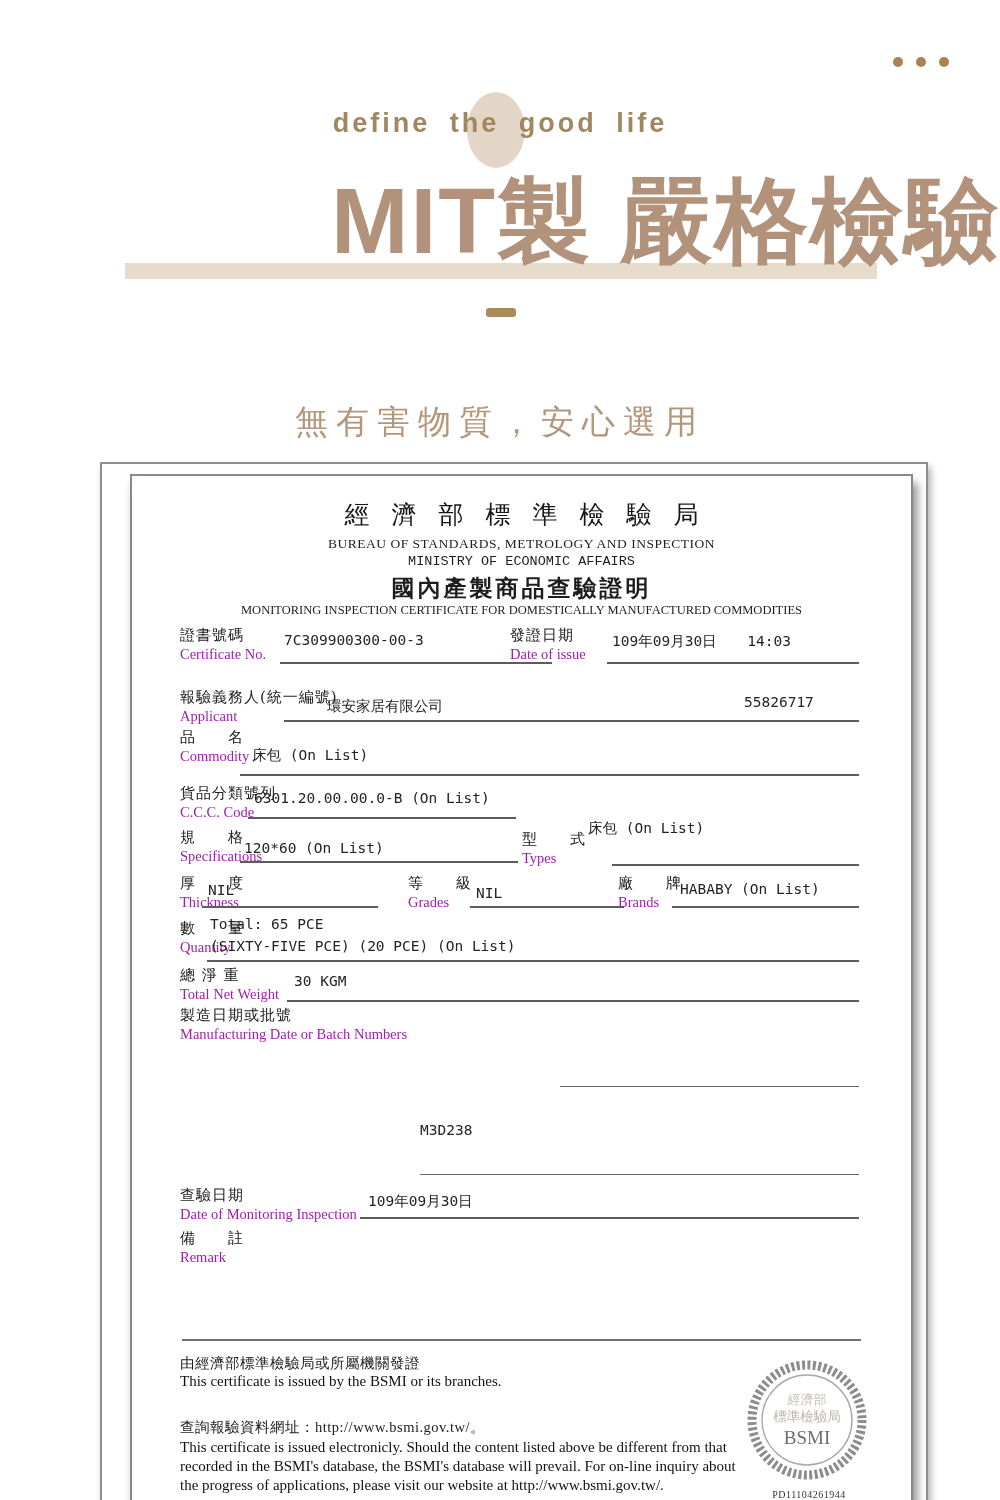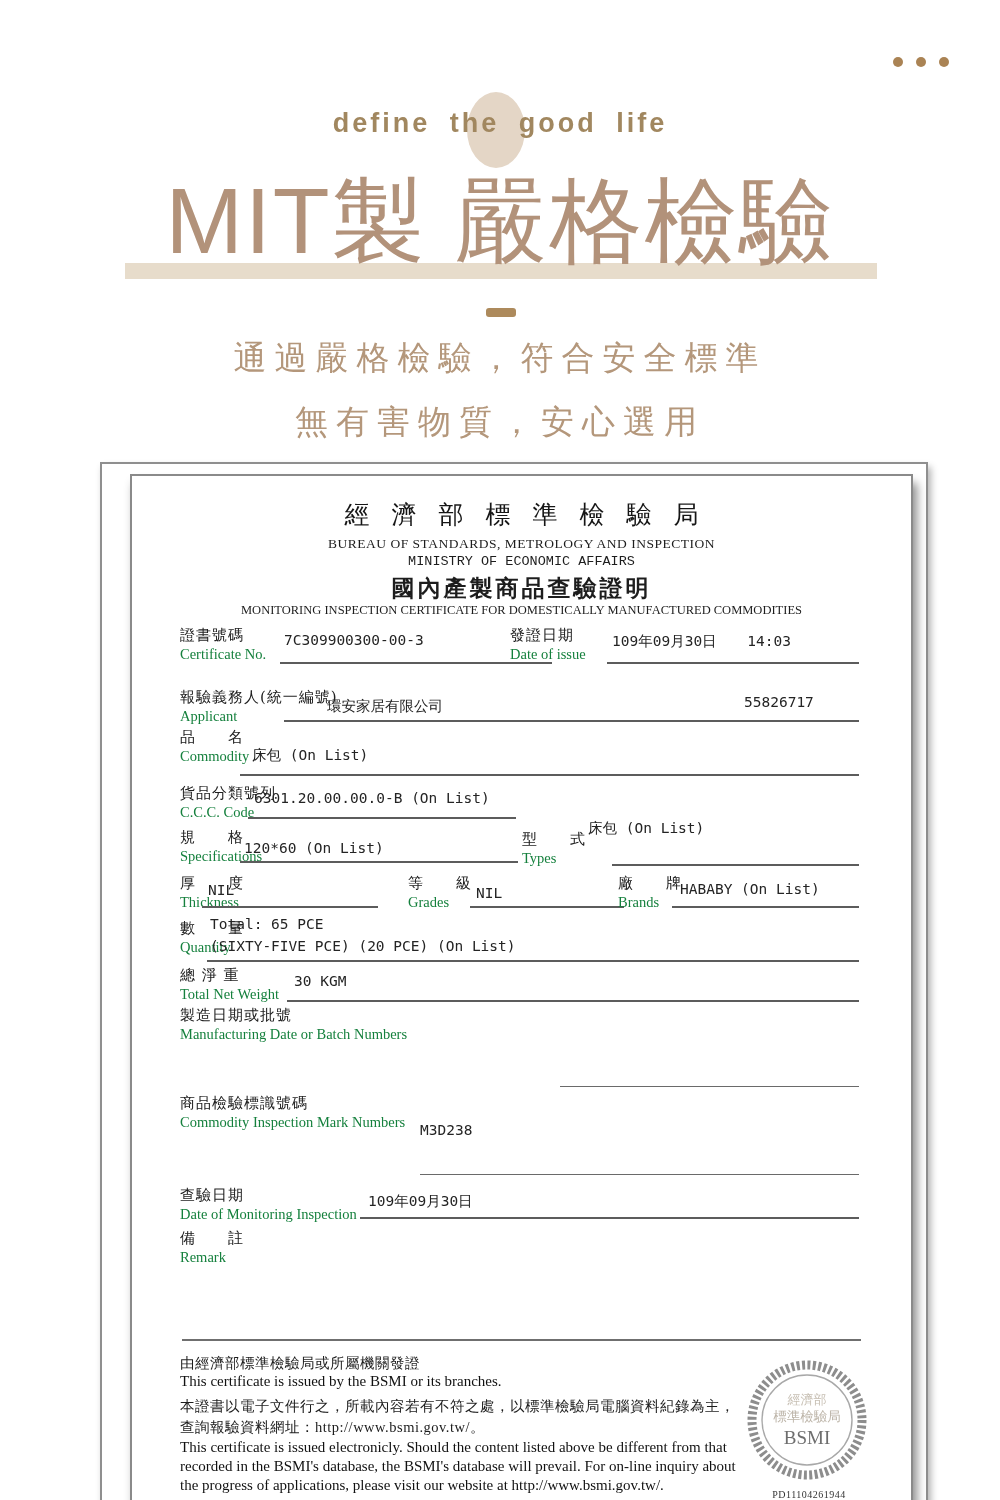--- a/index.html
+++ b/index.html
@@ -12,22 +12,22 @@
   .menu-dots i{ width:10px; height:10px; border-radius:50%; background:#aa8354; display:block; }
 
   .tag-circle{ position:absolute; left:467px; top:48px; width:58px; height:76px;
                background:#e4d6c6; border-radius:50%; }
   .tagline{ position:absolute; left:0; top:64px; width:100%; text-align:center;
             font-size:27px; font-weight:600; letter-spacing:3px; word-spacing:9px;
             color:#a1875f; }
 
   .headline-bar{ position:absolute; left:125px; top:219px; width:752px; height:16px;
                  background:#e7dccb; }
-  .headline{ position:absolute; left:0; top:126px; width:100%; text-align:center;
-             font-size:93px; font-weight:400; letter-spacing:2px; line-height:1.1;
+  .headline{ position:absolute; left:0; top:126px; width:100%; text-align:right;
+             font-size:93px; font-weight:700; letter-spacing:2px; line-height:1.1;
              color:#b2927a; }
 
   .dash{ position:absolute; left:486px; top:264px; width:30px; height:9px;
          border-radius:3px; background:#ad8a5c; }
   .sub{ position:absolute; left:0; width:100%; text-align:center; color:#b4977b;
         font-size:33px; letter-spacing:8px; }
   .sub1{ top:292px; } .sub2{ top:356px; }
 
   
   .page-back{ position:absolute; left:100px; top:418px; width:828px; height:1062px;
@@ -44,21 +44,21 @@
   .c-en1{ top:60px; font-family:"Liberation Serif",serif; font-size:13.5px; letter-spacing:0.5px; }
   .c-en2{ top:78px; font-family:Liberation Mono, monospace; font-size:13.5px; }
   .c-zh2{ top:97px; font-family:"DejaVu Serif",serif; font-size:23px; font-weight:bold;
           letter-spacing:3px; }
   .c-en3{ top:127px; font-family:"Liberation Serif",serif; font-size:12.5px; }
 
   
   .fld{ position:absolute; }
   .lz{ font-family:"DejaVu Serif",serif; font-size:15px; color:#202020; line-height:19px;
        letter-spacing:1px; white-space:nowrap; }
-  .le{ font-family:"Liberation Serif",serif; font-size:14.5px; color:#15803d;
+  .le{ font-family:"Liberation Serif",serif; font-size:14.5px; color:#a21caf;
        line-height:19px; white-space:nowrap; }
   .val{ position:absolute; font-family:"DejaVu Sans Mono",monospace; font-size:14.5px;
         color:#242424; white-space:nowrap; }
   .ul{ position:absolute; height:0; border-top:2px solid #5c5c5c; }
   .ul.thin{ border-top:1.5px solid #6a6a6a; }
 
   
   .f-zh{ position:absolute; font-family:Liberation Serif, serif; font-size:14.5px;
          color:#1c1c1c; white-space:nowrap; letter-spacing:0.5px; }
   .f-en{ position:absolute; font-family:"Liberation Serif",serif; font-size:15px;
@@ -81,21 +81,20 @@
     <i></i>
     <i></i>
     <i></i>
   </div>
 
   <div class="tag-circle"></div>
   <div class="tagline">define the good life</div>
   <div class="headline-bar"></div>
   <h1 class="headline">MIT製 嚴格檢驗</h1>
   <div class="dash"></div>
-  <p class="sub sub1">通過嚴格檢驗，符合安全標準</p>
   <p class="sub sub2">無有害物質，安心選用</p>
 
   <div class="page-back"></div>
 
   <div class="page-front">
 
     <div class="c-center c-agency">經濟部標準檢驗局</div>
     <div class="c-center c-en1">BUREAU OF STANDARDS, METROLOGY AND INSPECTION</div>
     <div class="c-center c-en2">MINISTRY OF ECONOMIC AFFAIRS</div>
     <div class="c-center c-zh2">國內產製商品查驗證明</div>
@@ -190,43 +189,38 @@
     <div class="val" style="left:162px;top:497px">30 KGM</div>
     <div class="ul" style="left:155px;top:524px;width:572px"></div>
 
     <div class="fld" style="left:48px;top:530px">
       <div class="lz">製造日期或批號</div>
       <div class="le">Manufacturing Date or Batch Numbers</div>
     </div>
     <div class="val" style="left:430px;top:585px"></div>
     <div class="ul thin" style="left:428px;top:610px;width:299px"></div>
 
-    <div class="fld" style="left:48px;top:618px">
-      <div class="lz">商品檢驗標識號碼</div>
-      <div class="le">Commodity Inspection Mark Numbers</div>
-    </div>
     <div class="val" style="left:288px;top:646px">M3D238</div>
     <div class="ul thin" style="left:288px;top:698px;width:439px"></div>
 
     <div class="fld" style="left:48px;top:710px">
       <div class="lz">查驗日期</div>
       <div class="le">Date of Monitoring Inspection</div>
     </div>
     <div class="val" style="left:236px;top:716px">109年09月30日</div>
     <div class="ul" style="left:228px;top:741px;width:499px"></div>
 
     <div class="fld" style="left:48px;top:753px">
       <div class="lz">備　　註</div>
       <div class="le">Remark</div>
     </div>
 
     <div class="f-sep"></div>
     <div class="f-zh" style="left:48px;top:878px">由經濟部標準檢驗局或所屬機關發證</div>
     <div class="f-en" style="left:48px;top:897px">This certificate is issued by the BSMI or its branches.</div>
-    <div class="f-zh" style="left:48px;top:921px">本證書以電子文件行之，所載內容若有不符之處，以標準檢驗局電腦資料紀錄為主，</div>
     <div class="f-zh" style="left:48px;top:942px">查詢報驗資料網址：http://www.bsmi.gov.tw/。</div>
     <div class="f-par" style="left:48px;top:962px">This certificate is issued electronicly. Should the content listed above be different from that recorded in the BSMI's database, the BSMI's database will prevail. For on-line inquiry about the progress of applications, please visit our website at http://www.bsmi.gov.tw/.</div>
 
     <svg class="seal" viewBox="0 0 124 124">
       <circle cx="62" cy="62" r="55" fill="none" stroke="#8d8d8d" stroke-width="9" stroke-dasharray="3,2.4"></circle>
       <circle cx="62" cy="62" r="45" fill="none" stroke="#a8a8a8" stroke-width="1.4"></circle>
       <text x="62" y="46" text-anchor="middle" font-size="13" fill="#c7bfb3" font-family="DejaVu Serif, serif">經濟部</text>
       <text x="62" y="63" text-anchor="middle" font-size="13.5" fill="#bdb5a9" font-family="DejaVu Serif, serif">標準檢驗局</text>
       <text x="62" y="86" text-anchor="middle" font-size="19" fill="#6e6e6e" font-family="Liberation Serif, serif">BSMI</text>
     </svg>

